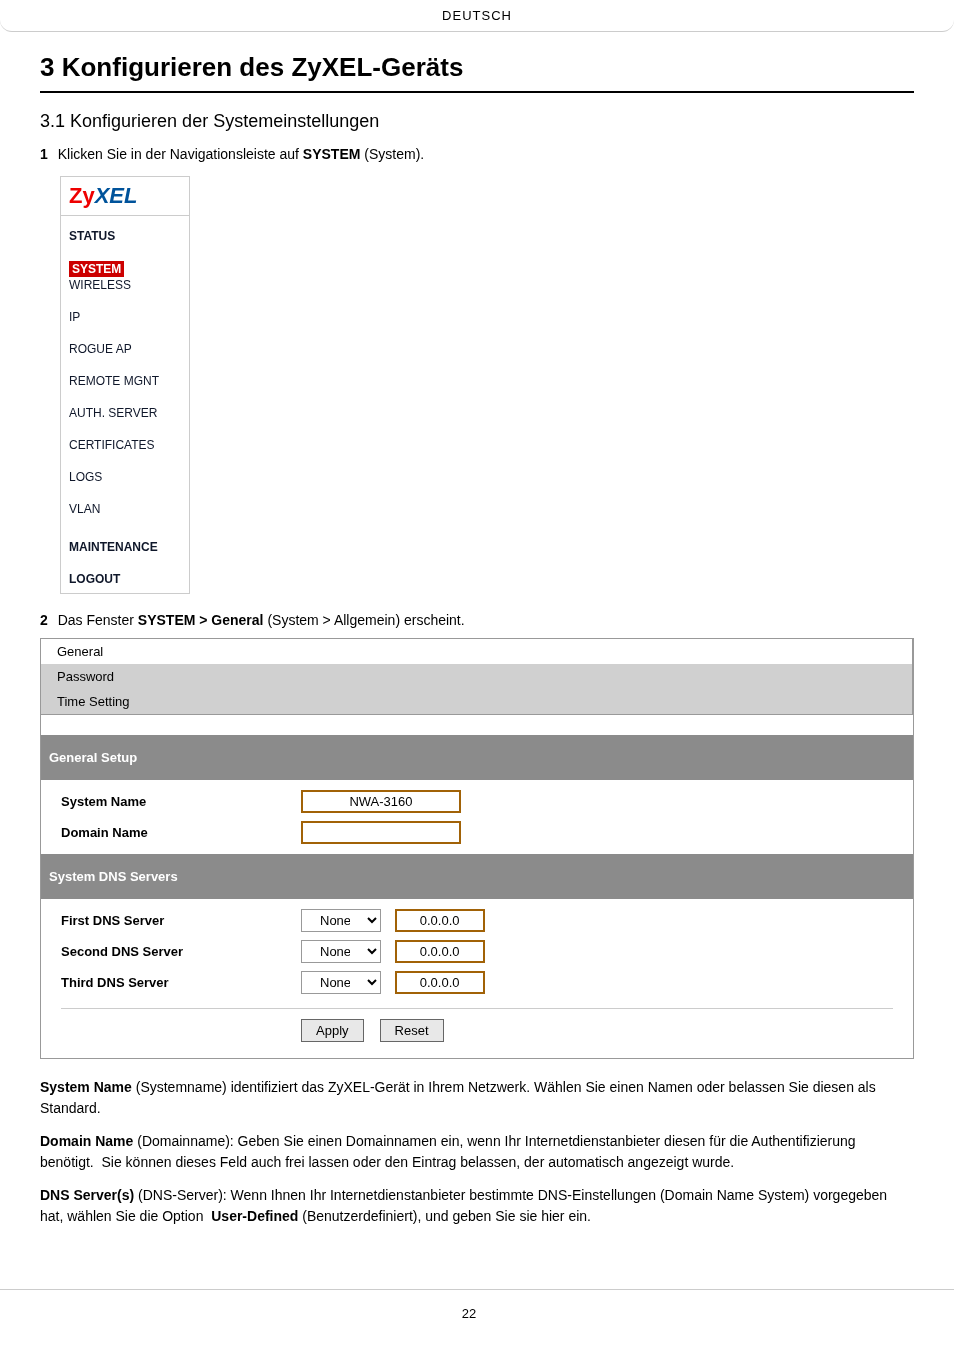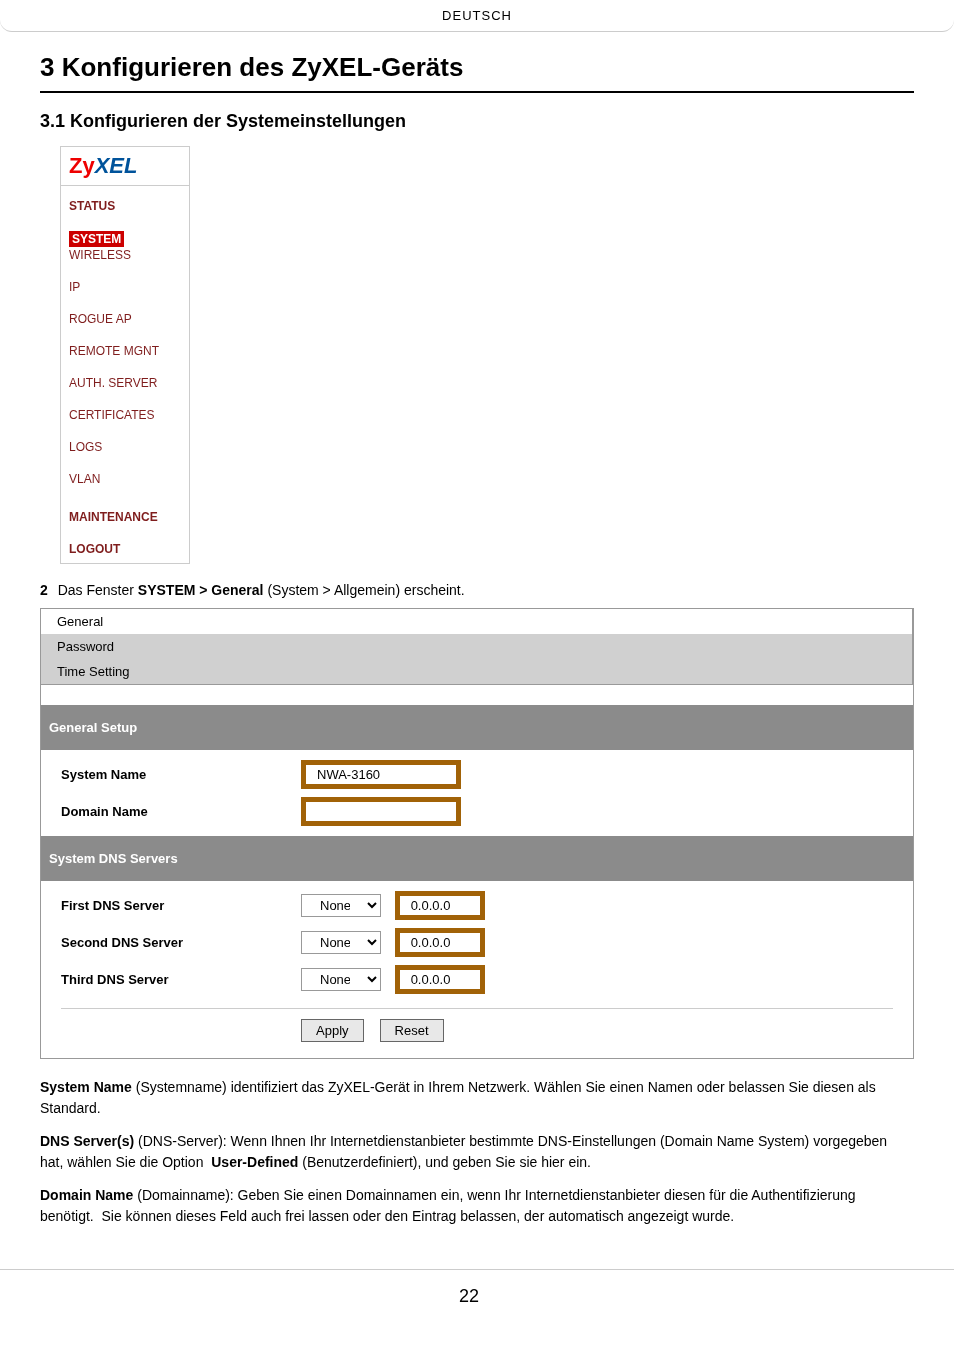--- a/index.html
+++ b/index.html
@@ -24,21 +24,21 @@
     }
     h1.chapter-title {
       font-size: 26px;
       font-weight: bold;
       margin-bottom: 18px;
       border-bottom: 2px solid #000;
       padding-bottom: 8px;
     }
     h2.section-title {
       font-size: 18px;
-      font-weight: bold;
+      font-weight: normal;
       margin-bottom: 14px;
     }
     .step {
       margin-bottom: 14px;
     }
     .step-num {
       font-weight: bold;
       margin-right: 6px;
     }
     .nav-panel {
@@ -62,21 +62,21 @@
     .nav-logo span em {
       color: #e00;
       font-style: normal;
     }
     .nav-items {
       padding: 6px 8px;
     }
     .nav-item {
       display: block;
       font-size: 12px;
-      color: #7f1d1d;
+      color: #0f172a;
       padding: 1px 0;
       font-weight: normal;
     }
     .nav-item.bold {
       font-weight: bold;
     }
     .nav-item.highlighted {
       background: #c00;
       color: #fff;
       font-weight: bold;
@@ -131,24 +131,25 @@
     }
     .form-label {
       width: 240px;
       font-weight: bold;
       font-size: 13px;
     }
     .form-control {
       font-size: 13px;
     }
     input[type="text"] {
-      border: 5px solid #a16207;
+      border: 2px solid #a16207;
       padding: 2px 11px;
       font-size: 13px;
       width: 160px;
+      text-align: center;
     }
     .hint-text {
       font-size: 12px;
       color: #333;
       margin-left: 8px;
     }
     select {
       border: 1px solid #999;
       padding: 2px 14px;
       font-size: 13px;
@@ -177,22 +178,23 @@
       margin-top: 16px;
       font-size: 14px;
       line-height: 1.5;
     }
     .description-section p {
       margin-bottom: 12px;
     }
     .page-footer {
       text-align: center;
       padding: 16px 16px 8px 0;
-      font-size: 18px;
+      font-size: 13px;
       border-top: 1px solid #ccc;
+      margin-top: 20px;
     }
   </style>
 </head>
 <body>
 
 <div class="top-bar">
   <span>DEUTSCH</span>
 </div>
 
 <div class="page-content">
@@ -202,20 +204,26 @@
     <span> </span>
     <span>Konfigurieren des ZyXEL-Geräts</span>
   </h1>
 
   <h2 class="section-title">
     <span>3.1</span>
     <span> </span>
     <span>Konfigurieren der Systemeinstellungen</span>
   </h2>
 
+  <div class="step">
+    <span class="step-num">1</span>
+    <span>Klicken Sie in der Navigationsleiste auf </span>
+    <strong>SYSTEM</strong>
+    <span> (System).</span>
+  </div>
 
   <div class="nav-panel">
     <div class="nav-logo">
       <span><em>Zy</em>XEL</span>
     </div>
     <div class="nav-items">
       <span class="nav-item bold section-gap">STATUS</span><br>
       <span class="nav-item highlighted">SYSTEM</span><br>
       <span class="nav-item">WIRELESS</span><br>
       <span class="nav-item">IP</span><br>
@@ -310,26 +318,26 @@
       </div>
     </div>
   </div>
 
   <div class="description-section">
     <p>
       <strong>System Name</strong>
       <span> (Systemname) identifiziert das ZyXEL-Gerät in Ihrem Netzwerk. Wählen Sie einen Namen oder belassen Sie diesen als Standard.</span>
     </p>
     <p>
+      <strong>Domain Name</strong>
+      <span> (Domainname): Geben Sie einen Domainnamen ein, wenn Ihr Internetdienstanbieter diesen für die Authentifizierung benötigt.&nbsp; Sie können dieses Feld auch frei lassen oder den Eintrag belassen, der automatisch angezeigt wurde.</span>
+    </p>
+    <p>
       <strong>DNS Server(s)</strong>
       <span> (DNS-Server): Wenn Ihnen Ihr Internetdienstanbieter bestimmte DNS-Einstellungen (Domain Name System) vorgegeben hat, wählen Sie die Option &nbsp;<strong>User-Defined</strong> (Benutzerdefiniert), und geben Sie sie hier ein.</span>
     </p>
-    <p>
-      <strong>Domain Name</strong>
-      <span> (Domainname): Geben Sie einen Domainnamen ein, wenn Ihr Internetdienstanbieter diesen für die Authentifizierung benötigt.&nbsp; Sie können dieses Feld auch frei lassen oder den Eintrag belassen, der automatisch angezeigt wurde.</span>
-    </p>
   </div>
 
 </div>
 
 <div class="page-footer">
   <span>22</span>
 </div>
 
 </body></html>

